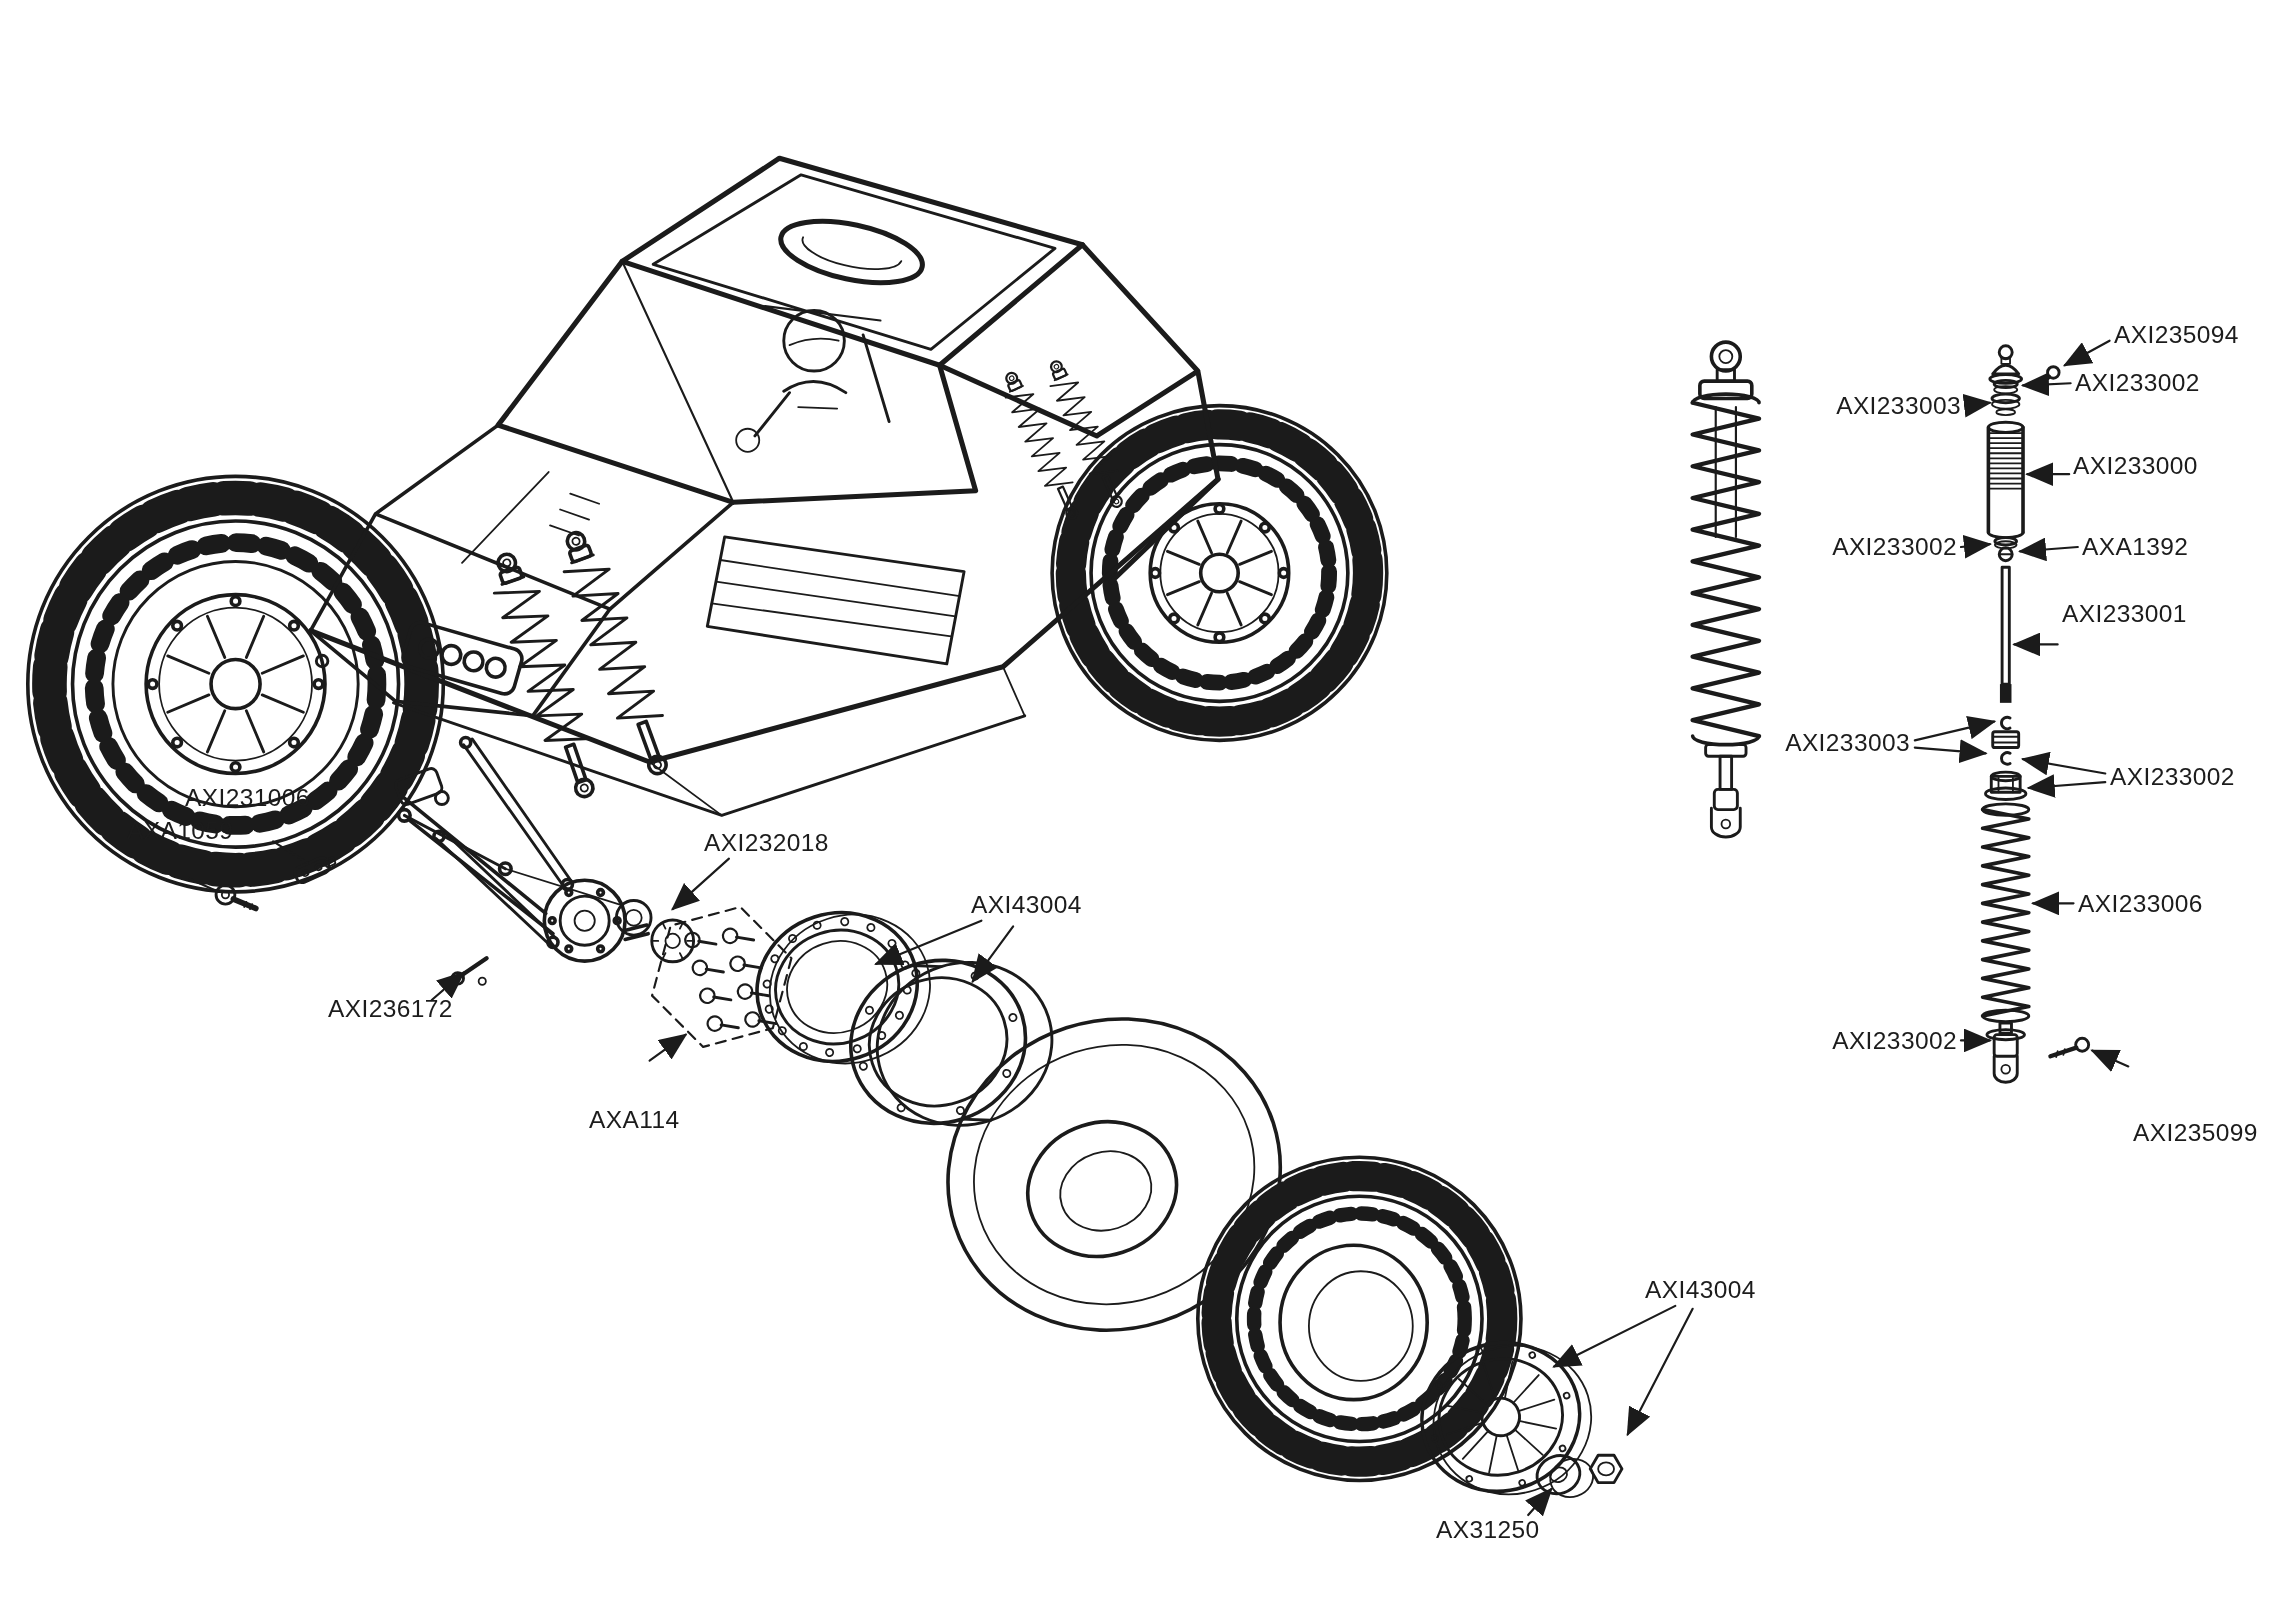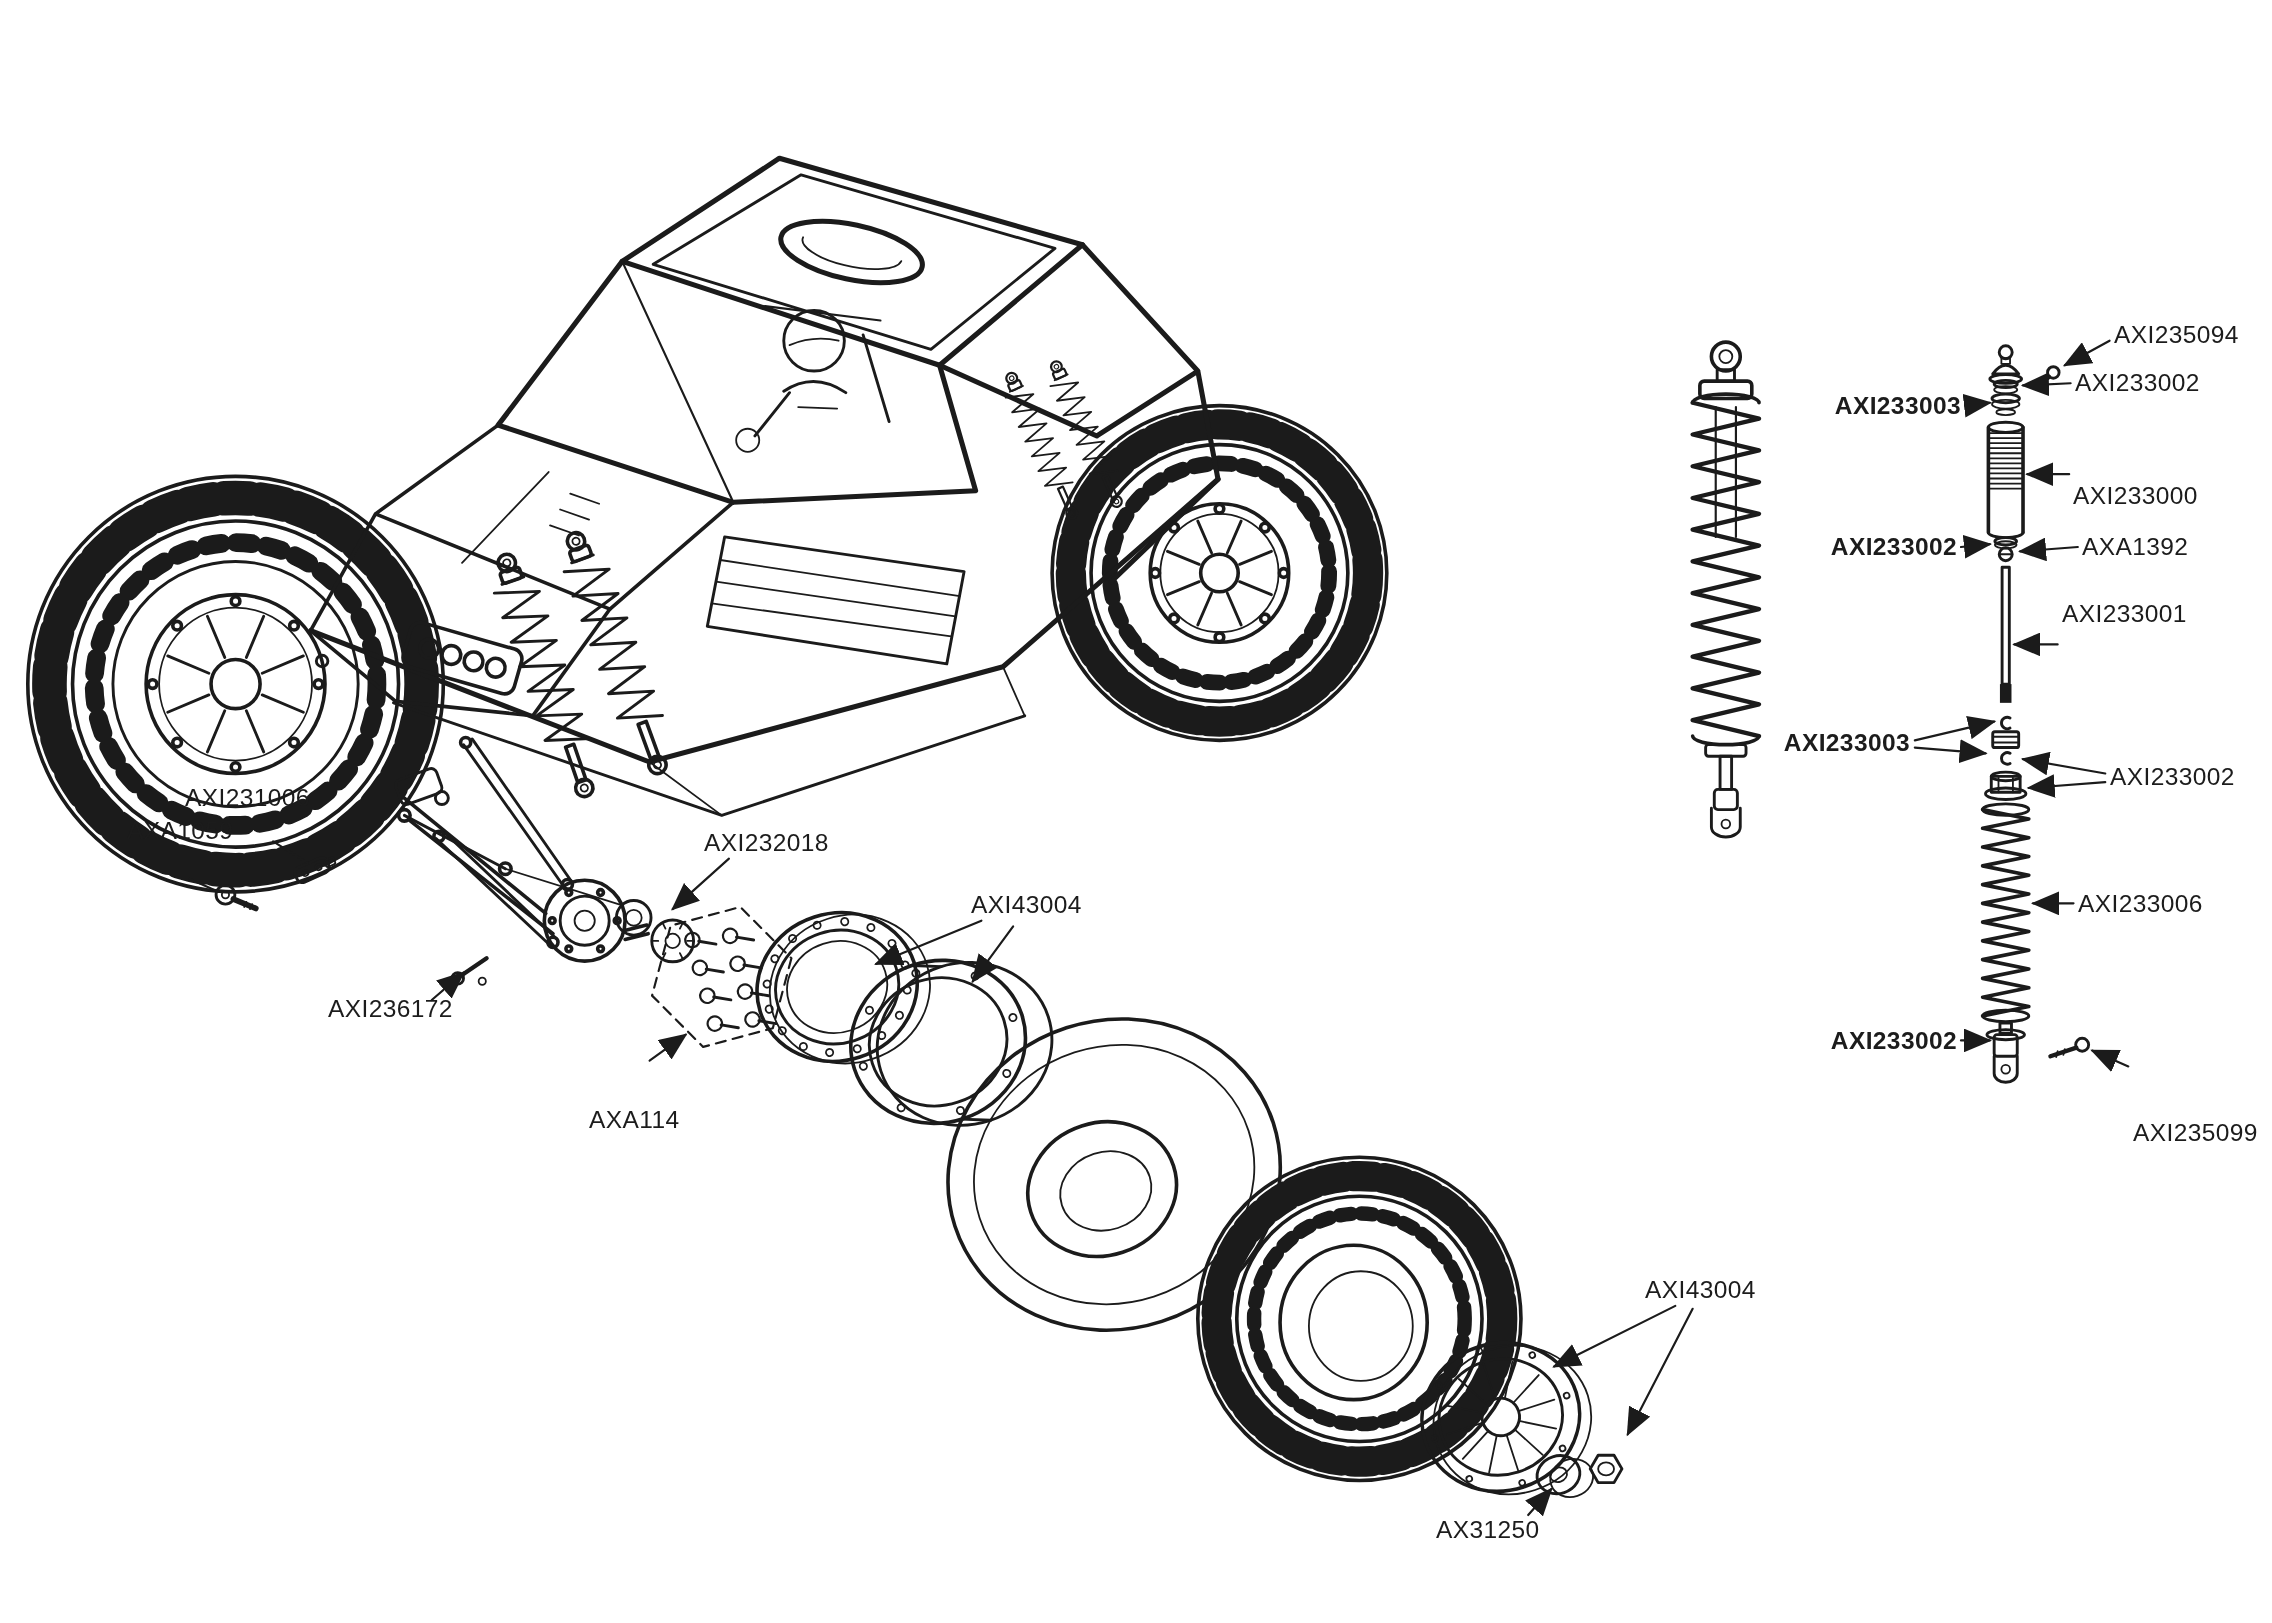--- a/index.html
+++ b/index.html
@@ -1,21 +1,21 @@
 <!DOCTYPE html>
 <html style="font-size:11.5px"><head>
 <meta charset="utf-8">
 <style>
   html,body{margin:0;padding:0;background:#fff;}
   .canvas{position:relative;width:2273px;height:1623px;background:#ffffff;
           font-family:"Liberation Sans",sans-serif;overflow:hidden;margin-top:32px;}
   .art{position:absolute;left:0;top:0;}
   .callout{position:absolute;font-size:24.5px;color:#1c1c1c;letter-spacing:0.4px;
            white-space:nowrap;transform:translate(0,-50%);line-height:1;}
-  .callout.r{transform:translate(-100%,-50%);font-weight:bold;}
+  .callout.r{transform:translate(-100%,-50%);}
 </style>
 </head>
 <body>
 
 <div class="canvas">
 
 <svg class="art" width="2273" height="1623" viewBox="0 0 3150 2250">
   <defs>
     <marker id="ah" markerWidth="14" markerHeight="11" refX="12" refY="5.5" orient="auto">
       <path d="M0,0 L13,5.5 L0,11 Z" fill="#1b1b1b" stroke="none"></path>
@@ -399,21 +399,21 @@
       <path marker-end="url(#ah)" d="M2322,1766 L2154,1850"></path>
       <path marker-end="url(#ah)" d="M2346,1770 L2256,1944"></path>
       <path marker-end="url(#ah)" d="M2118,2056 L2150,2020"></path>
     </g>
   </g>
 </svg>
 
 <span class="callout" style="left:2114px;top:303px">AXI235094</span>
 <span class="callout" style="left:2075px;top:351px">AXI233002</span>
 <span class="callout r" style="left:1961px;top:374px">AXI233003</span>
-<span class="callout" style="left:2073px;top:464px">AXI233000</span>
+<span class="callout" style="left:2073px;top:434px">AXI233000</span>
 <span class="callout r" style="left:1957px;top:515px">AXI233002</span>
 <span class="callout" style="left:2082px;top:515px">AXA1392</span>
 <span class="callout" style="left:2062px;top:582px">AXI233001</span>
 <span class="callout r" style="left:1910px;top:711px">AXI233003</span>
 <span class="callout" style="left:2110px;top:745px">AXI233002</span>
 <span class="callout" style="left:2078px;top:872px">AXI233006</span>
 <span class="callout r" style="left:1957px;top:1009px">AXI233002</span>
 <span class="callout" style="left:2133px;top:1101px">AXI235099</span>
 
 <span class="callout" style="left:185px;top:766px">AXI231006</span>

